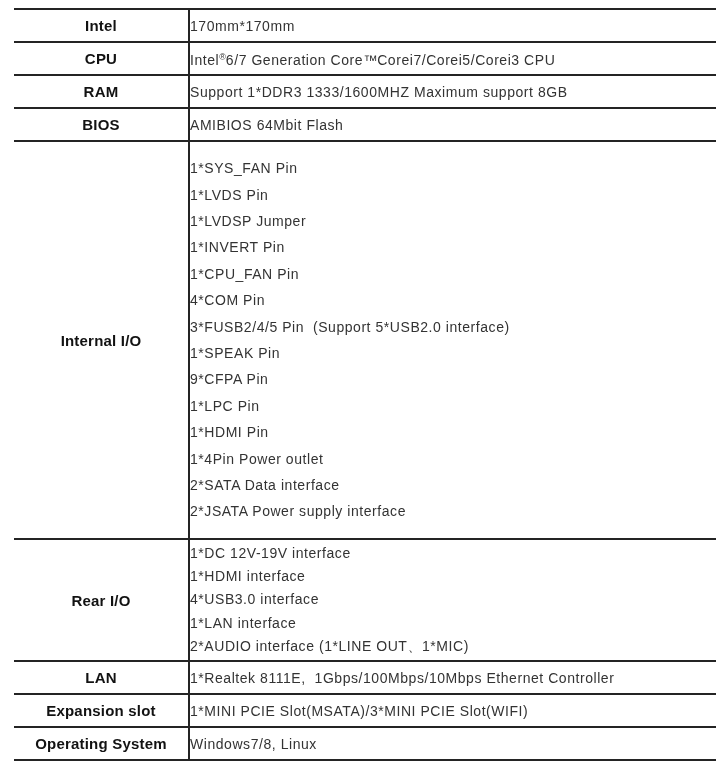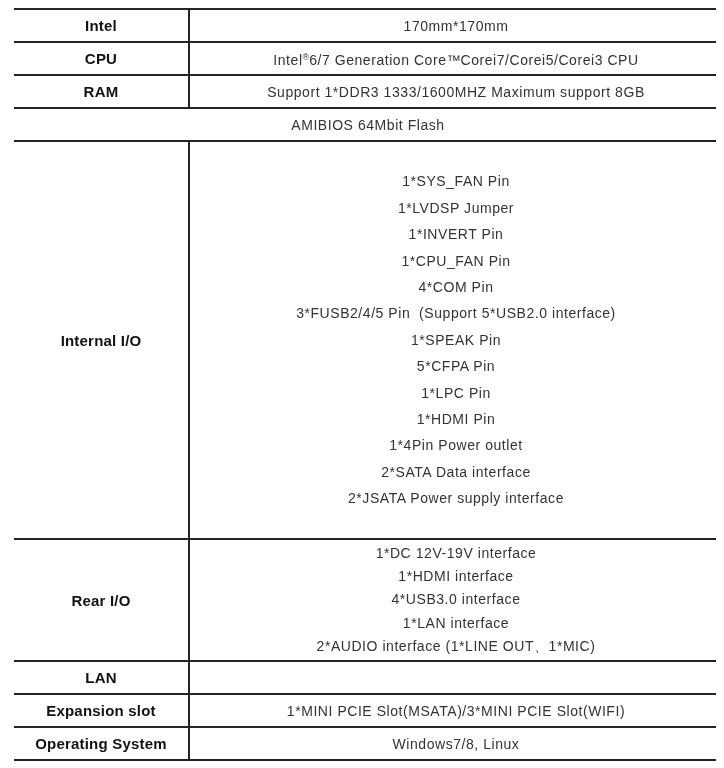--- a/index.html
+++ b/index.html
@@ -32,23 +32,22 @@
     font-size: 15px;
     font-weight: bold;
     color: #121212;
     letter-spacing: 0.2px;
   }
   .value-cell {
     flex: 1;
     display: flex;
     flex-direction: column;
     justify-content: center;
-    padding-left: 6px;
+    padding-left: 0;
     overflow: hidden;
-    align-items: center;
   }
   .vline {
     white-space: pre;
     font-size: 14px;
     color: #333333;
     letter-spacing: 0.55px;
     line-height: 20px;
   }
   .iio .vline { line-height: 26.4px; }
   .rio .vline { line-height: 23.2px; }
@@ -79,36 +78,38 @@
   </div>
 
   <div class="row h-std">
     <div class="label-cell">RAM</div>
     <div class="value-cell">
       <div class="vline">Support 1*DDR3 1333/1600MHZ Maximum support 8GB</div>
     </div>
   </div>
 
   <div class="row h-std">
+    <div class="label-cell">BIOS</div>
     <div class="value-cell">
       <div class="vline">AMIBIOS 64Mbit Flash</div>
     </div>
   </div>
 
   <div class="row h-iio">
     <div class="label-cell">Internal I/O</div>
     <div class="value-cell iio">
       <div class="vline">1*SYS_FAN Pin</div>
+      <div class="vline">1*LVDS Pin</div>
       <div class="vline">1*LVDSP Jumper</div>
       <div class="vline">1*INVERT Pin</div>
       <div class="vline">1*CPU_FAN Pin</div>
       <div class="vline">4*COM Pin</div>
       <div class="vline">3*FUSB2/4/5 Pin  (Support 5*USB2.0 interface)</div>
       <div class="vline">1*SPEAK Pin</div>
-      <div class="vline">5*CFPA Pin</div>
+      <div class="vline">9*CFPA Pin</div>
       <div class="vline">1*LPC Pin</div>
       <div class="vline">1*HDMI Pin</div>
       <div class="vline">1*4Pin Power outlet</div>
       <div class="vline">2*SATA Data interface</div>
       <div class="vline">2*JSATA Power supply interface</div>
     </div>
   </div>
 
   <div class="row h-rio">
     <div class="label-cell">Rear I/O</div>
@@ -116,20 +117,23 @@
       <div class="vline">1*DC 12V-19V interface</div>
       <div class="vline">1*HDMI interface</div>
       <div class="vline">4*USB3.0 interface</div>
       <div class="vline">1*LAN interface</div>
       <div class="vline">2*AUDIO interface (1*LINE OUT、1*MIC)</div>
     </div>
   </div>
 
   <div class="row h-std">
     <div class="label-cell">LAN</div>
+    <div class="value-cell">
+      <div class="vline">1*Realtek 8111E,  1Gbps/100Mbps/10Mbps Ethernet Controller</div>
+    </div>
   </div>
 
   <div class="row h-std">
     <div class="label-cell">Expansion slot</div>
     <div class="value-cell">
       <div class="vline">1*MINI PCIE Slot(MSATA)/3*MINI PCIE Slot(WIFI)</div>
     </div>
   </div>
 
   <div class="row h-std">

